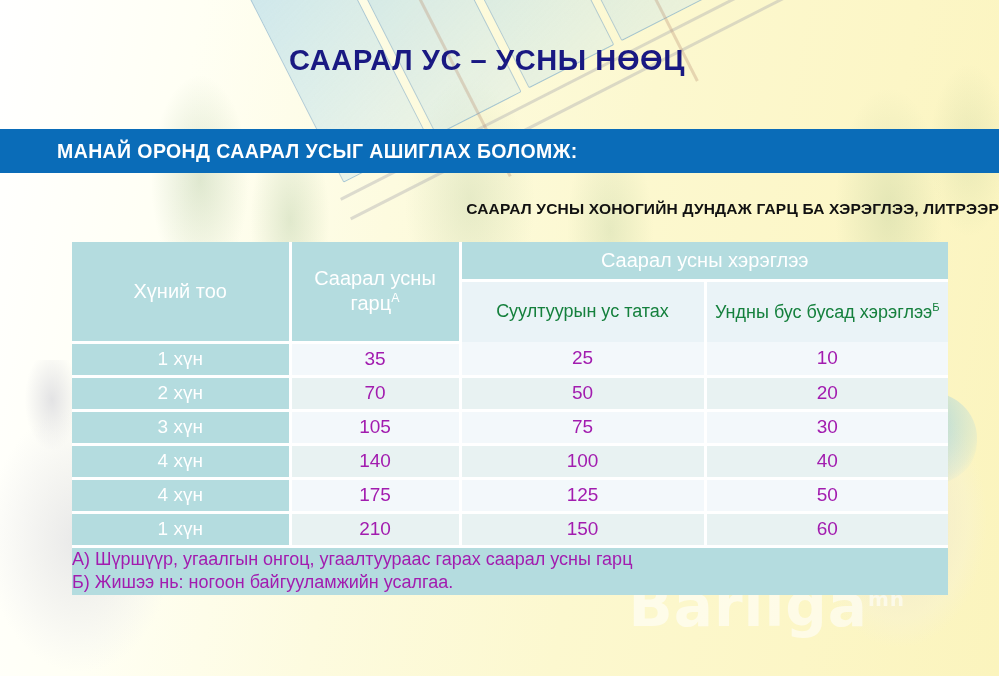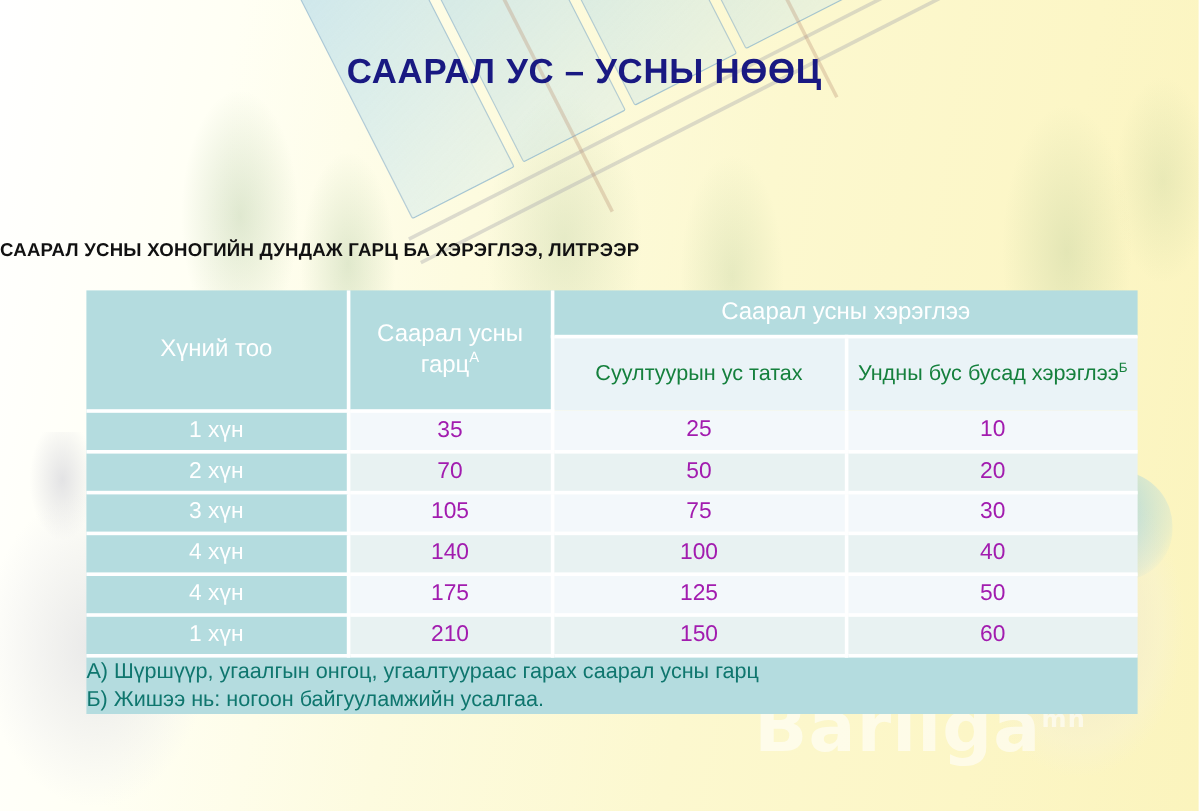--- a/index.html
+++ b/index.html
@@ -134,21 +134,21 @@
     color: #ffffff;
     letter-spacing: .4px;
     white-space: nowrap;
   }
 
   
   #table-caption {
     position: absolute;
     left: 0; top: 200px;
     width: 999px;
-    text-align: left;
+    text-align: right;
     font-size: 15.5px;
     font-weight: bold;
     color: #111111;
     letter-spacing: .2px;
     white-space: nowrap;
   }
 
   
   #table-wrap {
     position: absolute;
@@ -213,21 +213,21 @@
     border-bottom: 3px solid #ffffff;
     height: 34px;
   }
   .cellnum.nobr { border-right: none; }
 
   tr.odd  .cellnum { background: #f3f8fb; }
   tr.even .cellnum { background: #e8f2f2; }
 
   .notes {
     background: #b4dcdf;
-    color: #0f766e;
+    color: #a21caf;
     font-weight: bold;
     font-size: 18px;
     text-align: left;
     padding: 7px 10px 9px 10px;
     line-height: 1.32;
     border: none;
   }
   .notes div { white-space: nowrap; }
 
   sup.mark { font-size: .62em; vertical-align: super; }
@@ -256,20 +256,23 @@
   <div class="bg-layer bg-bottle-left"></div>
   <div class="bg-layer bg-bottle-right"></div>
   <div class="bg-layer bg-blue-blob"></div>
 
   <div class="watermark">
     <span>Barilga</span><sup>mn</sup>
   </div>
 
   <div id="title">СААРАЛ УС – УСНЫ НӨӨЦ</div>
 
+  <div id="banner">
+    <div id="banner-text">МАНАЙ ОРОНД СААРАЛ УСЫГ АШИГЛАХ БОЛОМЖ:</div>
+  </div>
 
   <div id="table-caption">СААРАЛ УСНЫ ХОНОГИЙН ДУНДАЖ ГАРЦ БА ХЭРЭГЛЭЭ, ЛИТРЭЭР</div>
 
   <div id="table-wrap">
     <table class="grid">
       <colgroup>
         <col class="c1">
           <col class="c2">
           <col class="c3">
           <col class="c4">

